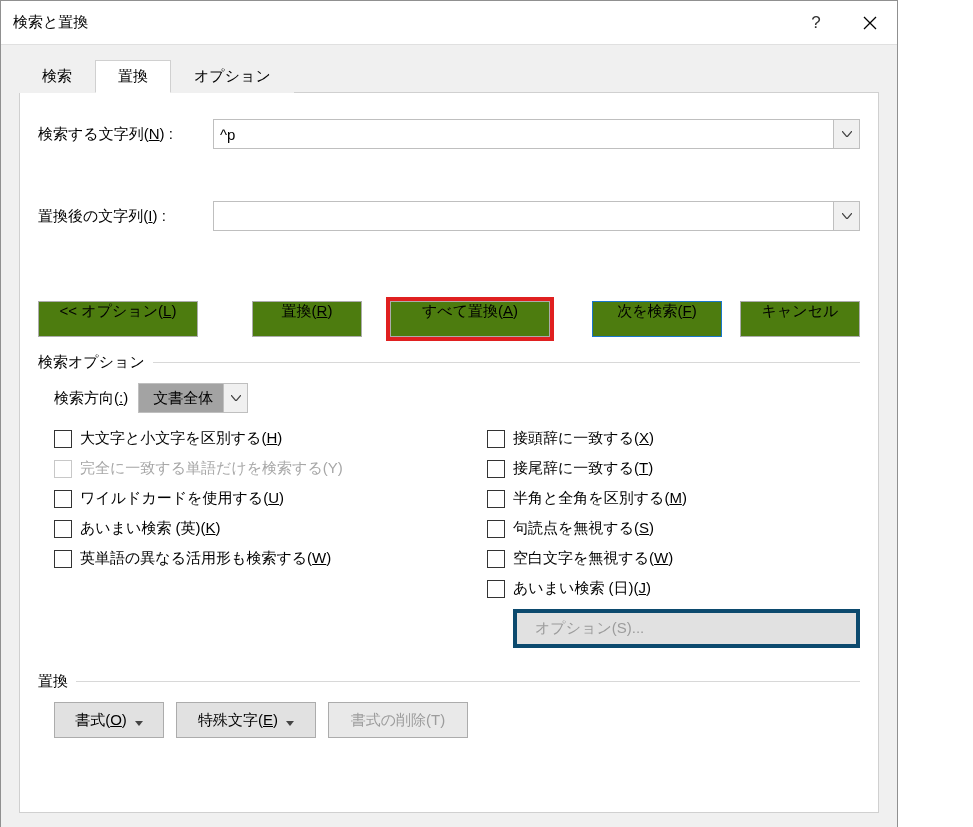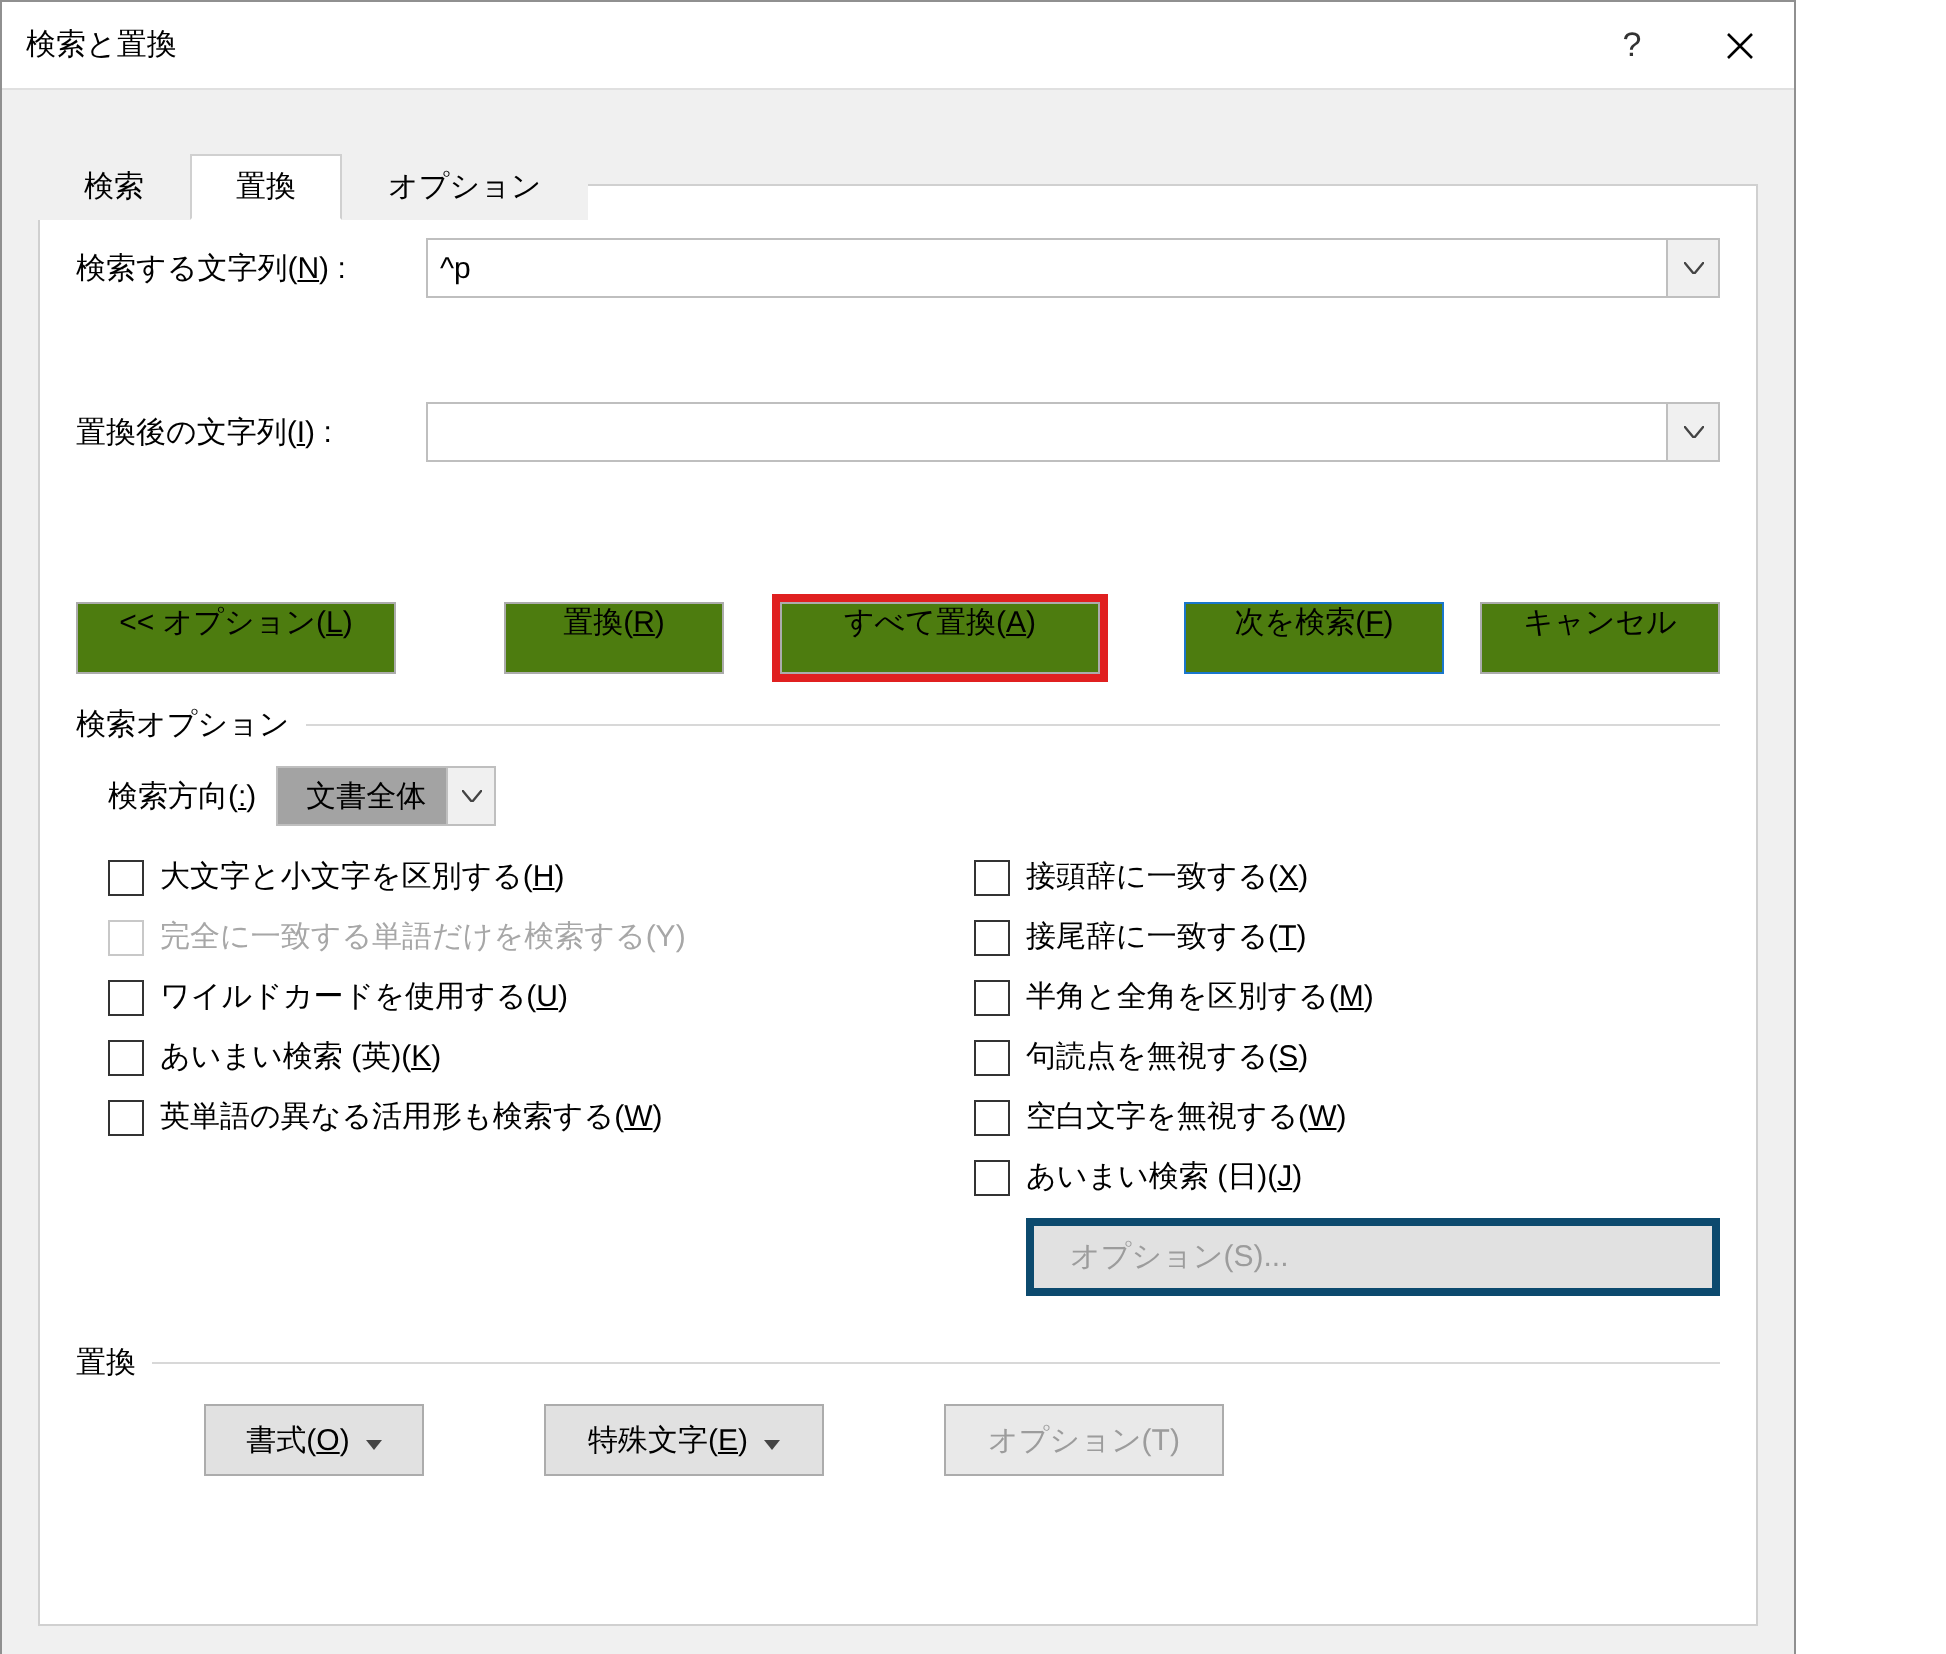--- a/index.html
+++ b/index.html
@@ -45,21 +45,21 @@
     height: 34px;
   }
   .tab {
     background: #f0f0f0;
     color: #000;
     padding: 6px 22px 6px 22px;
     border: 1px solid transparent;
     border-bottom: none;
     font-size: 15px;
     position: relative;
-    top: 18px;
+    top: 1px;
   }
   .tab.active {
     background: #fff;
     border: 1px solid #d0d0d0;
     border-bottom: 1px solid #fff;
   }
   .tabpane {
     background: #fff;
     border: 1px solid #d0d0d0;
     border-top: none;
@@ -142,21 +142,20 @@
     background: #f0f0f0;
     display: flex; align-items: center; justify-content: center;
   }
   .under { text-decoration: underline; }
   .bottom-btns { display: flex; gap: 12px; padding-left: 16px; margin-top: 10px;}
   .dbtn {
     height: 36px; border: 1px solid #acacac; background: #e1e1e1;
     padding: 0 14px; display: flex; align-items: center; justify-content: center;
     font-size: 15px; min-width: 110px;
     gap: 4px;
-    margin-left: 48px;
   }
   .dbtn.disabled { color: #9c9c9c; background: #e9e9e9; }
   .dbtn .caret { margin-left: 4px; }
   .options-mini-btn {
     border: 4px solid #0c4a6e; background: #e1e1e1;
     color: #9c9c9c; padding: 6px 18px; font-size: 15px;
     margin-top: 6px;
   }
   .right-col-wrap { padding-left: 60px; }
   svg.chev { width: 10px; height: 6px; }
@@ -315,18 +314,18 @@
           </span>
         </div>
         <div class="dbtn" style="min-width:140px;">
           <span>特殊文字(<span class="under">E</span>)</span>
           <span class="caret">
             <svg width="8" height="5" viewBox="0 0 8 5">
                 <path d="M0 0 L4 5 L8 0 Z" fill="#444"></path>
               </svg>
           </span>
         </div>
-        <div class="dbtn disabled" style="min-width:140px;">オプション(T)</div>
+        <div class="dbtn disabled" style="min-width:140px;">書式の削除(T)</div>
       </div>
 
     </div>
   </div>
 </div>
 
 </body></html>

